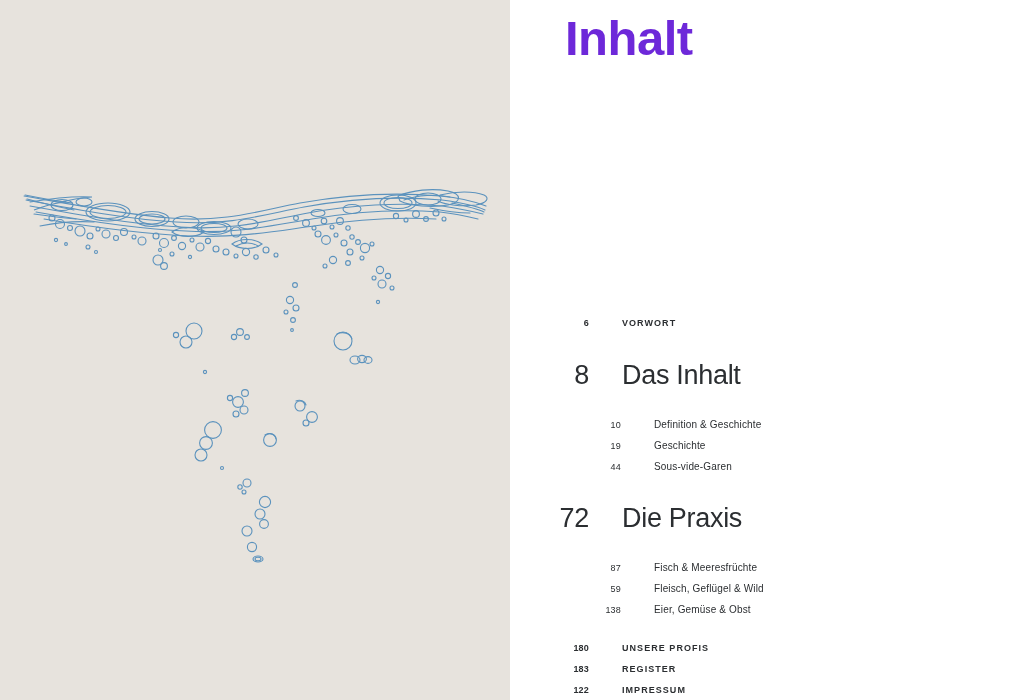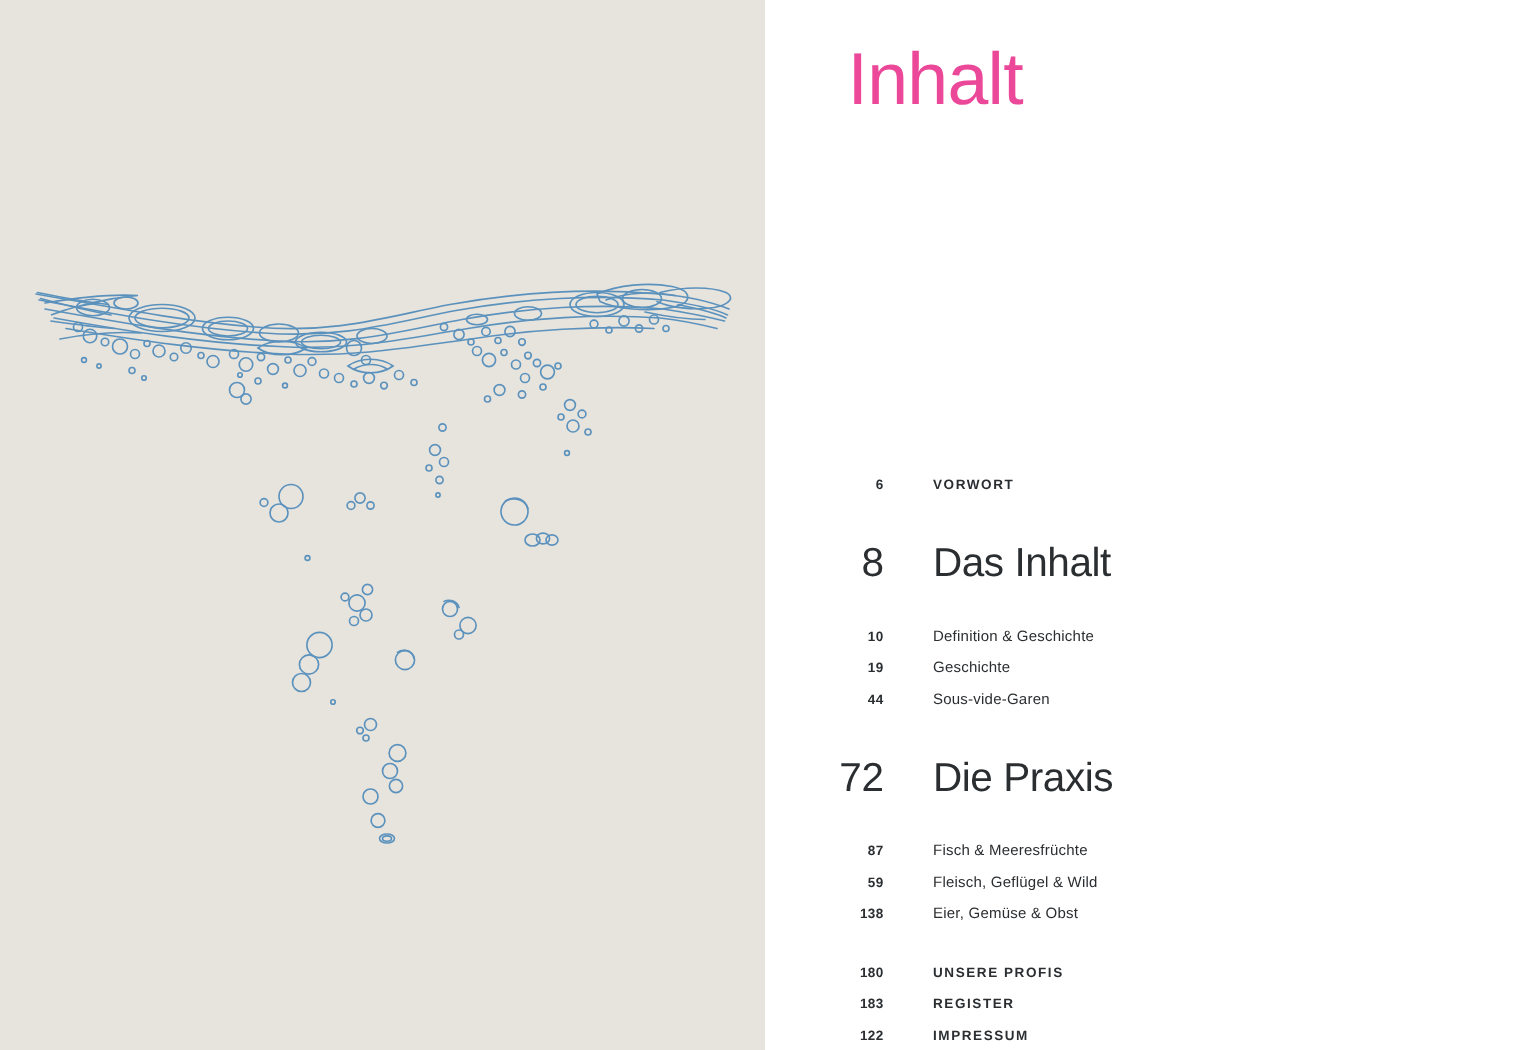--- a/index.html
+++ b/index.html
@@ -26,25 +26,25 @@
 
   
   .page-right{
     position:relative;
     width:510px;height:700px;
     background:#ffffff;
     flex:0 0 510px;
   }
   .toc-title{
     position:absolute;
-    left:55px;top:29px;
+    left:55px;top:14px;
     font-size:49px;
-    font-weight:400;
+    font-weight:700;
     letter-spacing:-0.5px;
-    color:#ec4899;
+    color:#6d28d9;
     line-height:1;
   }
 
   .toc{
     position:absolute;
     left:0;top:318px;
     width:510px;
   }
   .toc-row{
     display:flex;
@@ -66,21 +66,21 @@
   
   .row-caps{height:21px;}
   .row-caps .toc-num{font-size:9px;font-weight:700;letter-spacing:.2px;}
   .row-caps .toc-label{font-size:9px;font-weight:700;letter-spacing:1.05px;}
 
   .row-section{height:50px;}
   .row-section .toc-num{font-size:27px;font-weight:400;letter-spacing:-0.3px;}
   .row-section .toc-label{font-size:27px;font-weight:400;letter-spacing:-0.3px;}
 
   .row-sub{height:21px;}
-  .row-sub .toc-num{font-size:9px;font-weight:700;letter-spacing:.2px;}
+  .row-sub .toc-num{font-size:9px;font-weight:400;letter-spacing:.2px;margin-left:32px;}
   .row-sub .toc-label{font-size:10px;font-weight:400;letter-spacing:.15px;}
 
   .gap-lg{height:21px;}
   .gap-md{height:18px;}
   .gap-sm{height:9px;}
 </style>
 </head>
 <body>
 
 <div class="spread">

